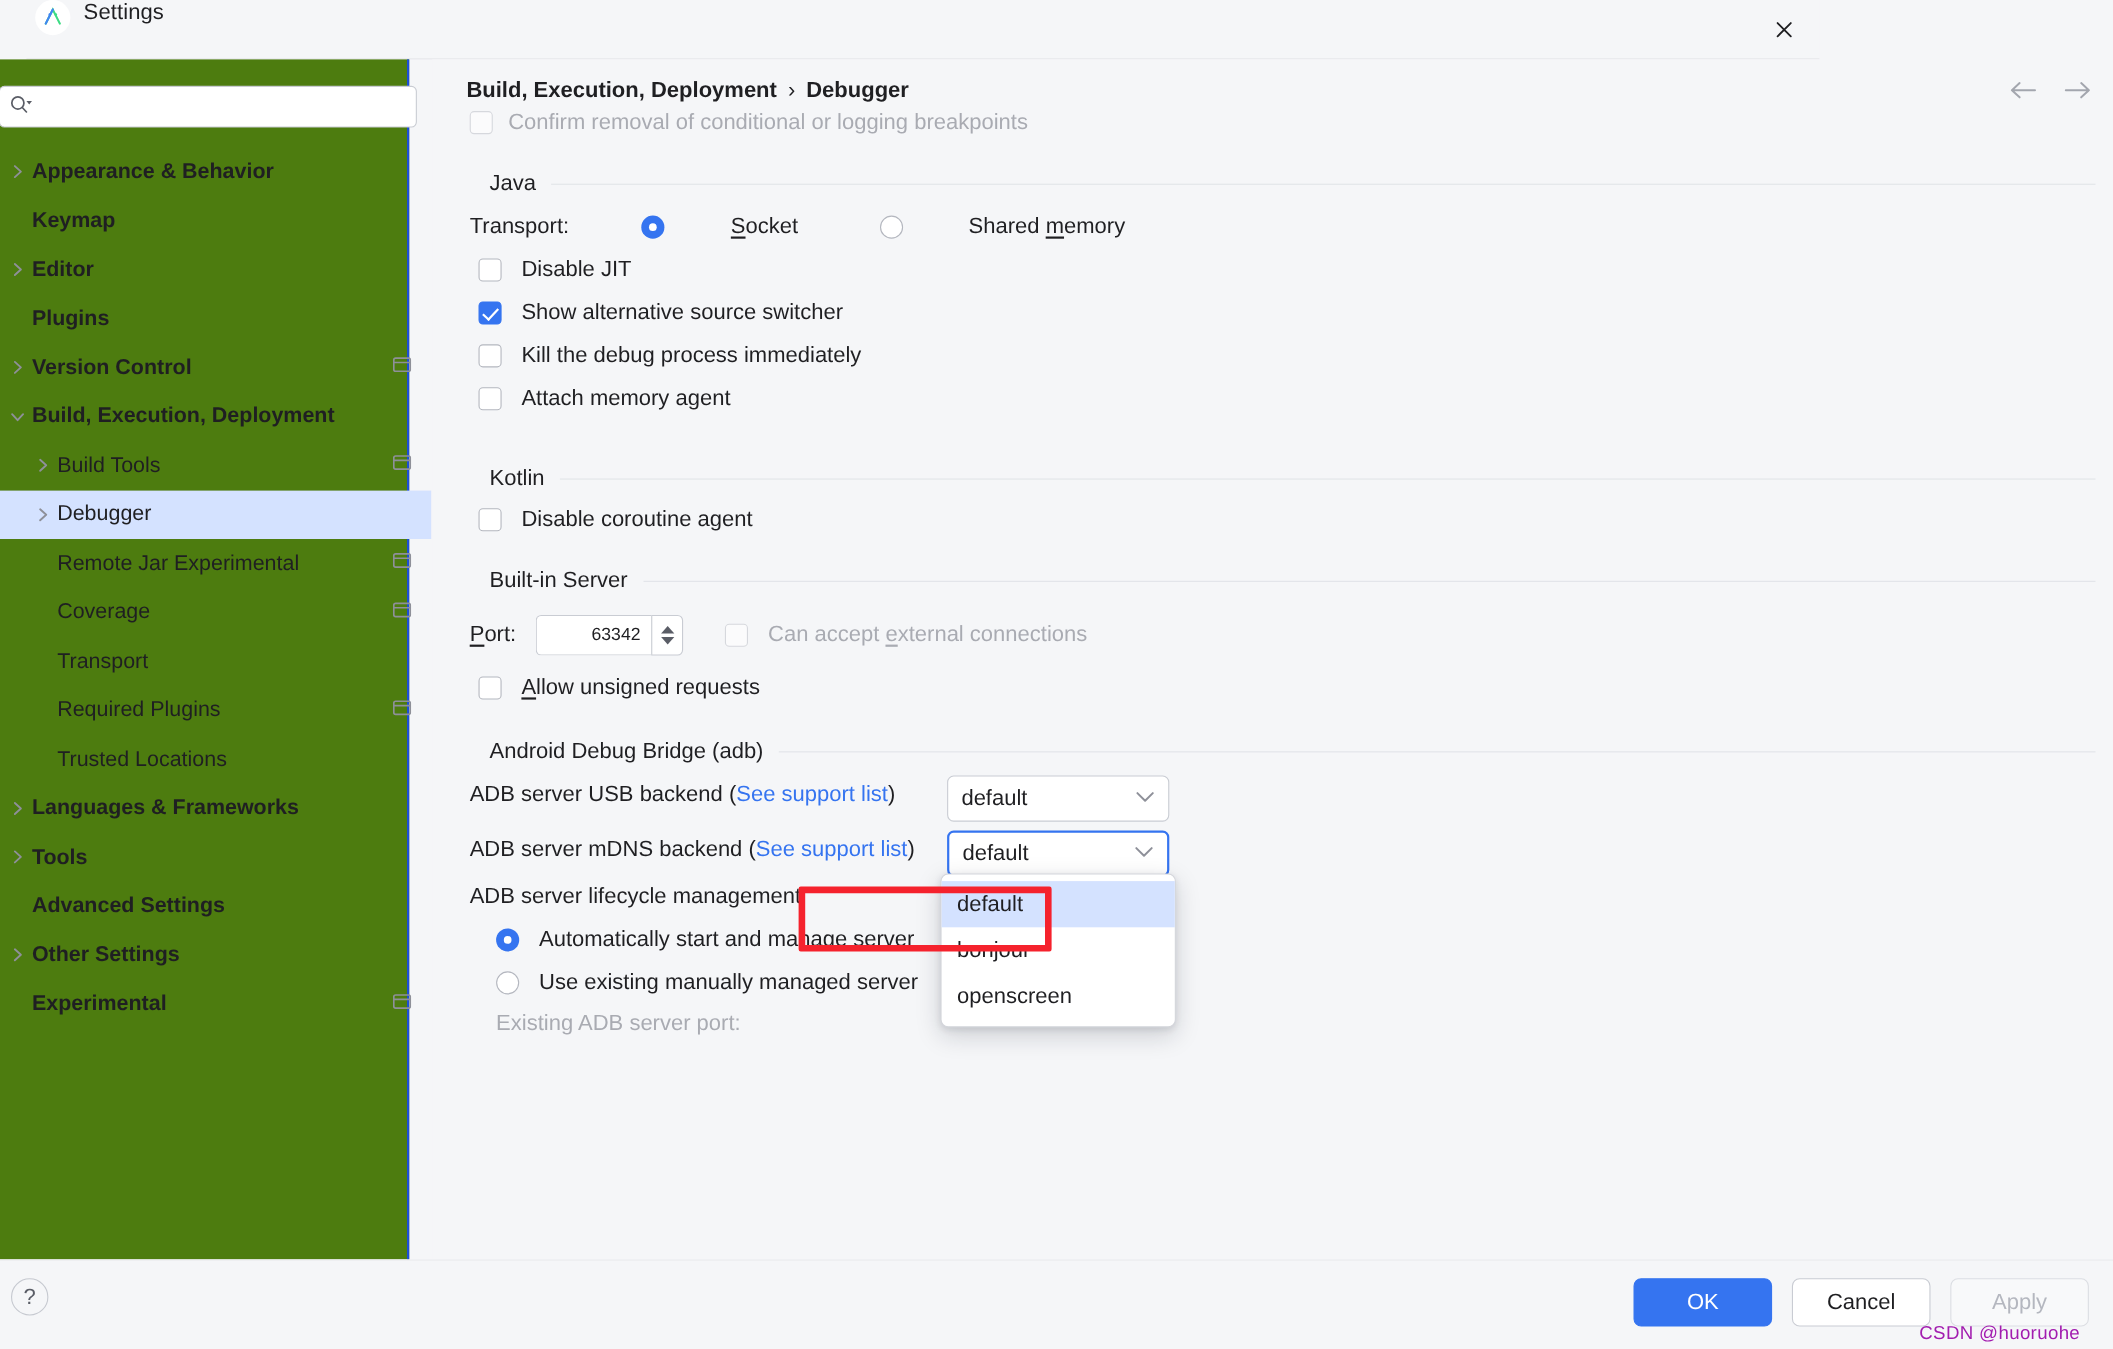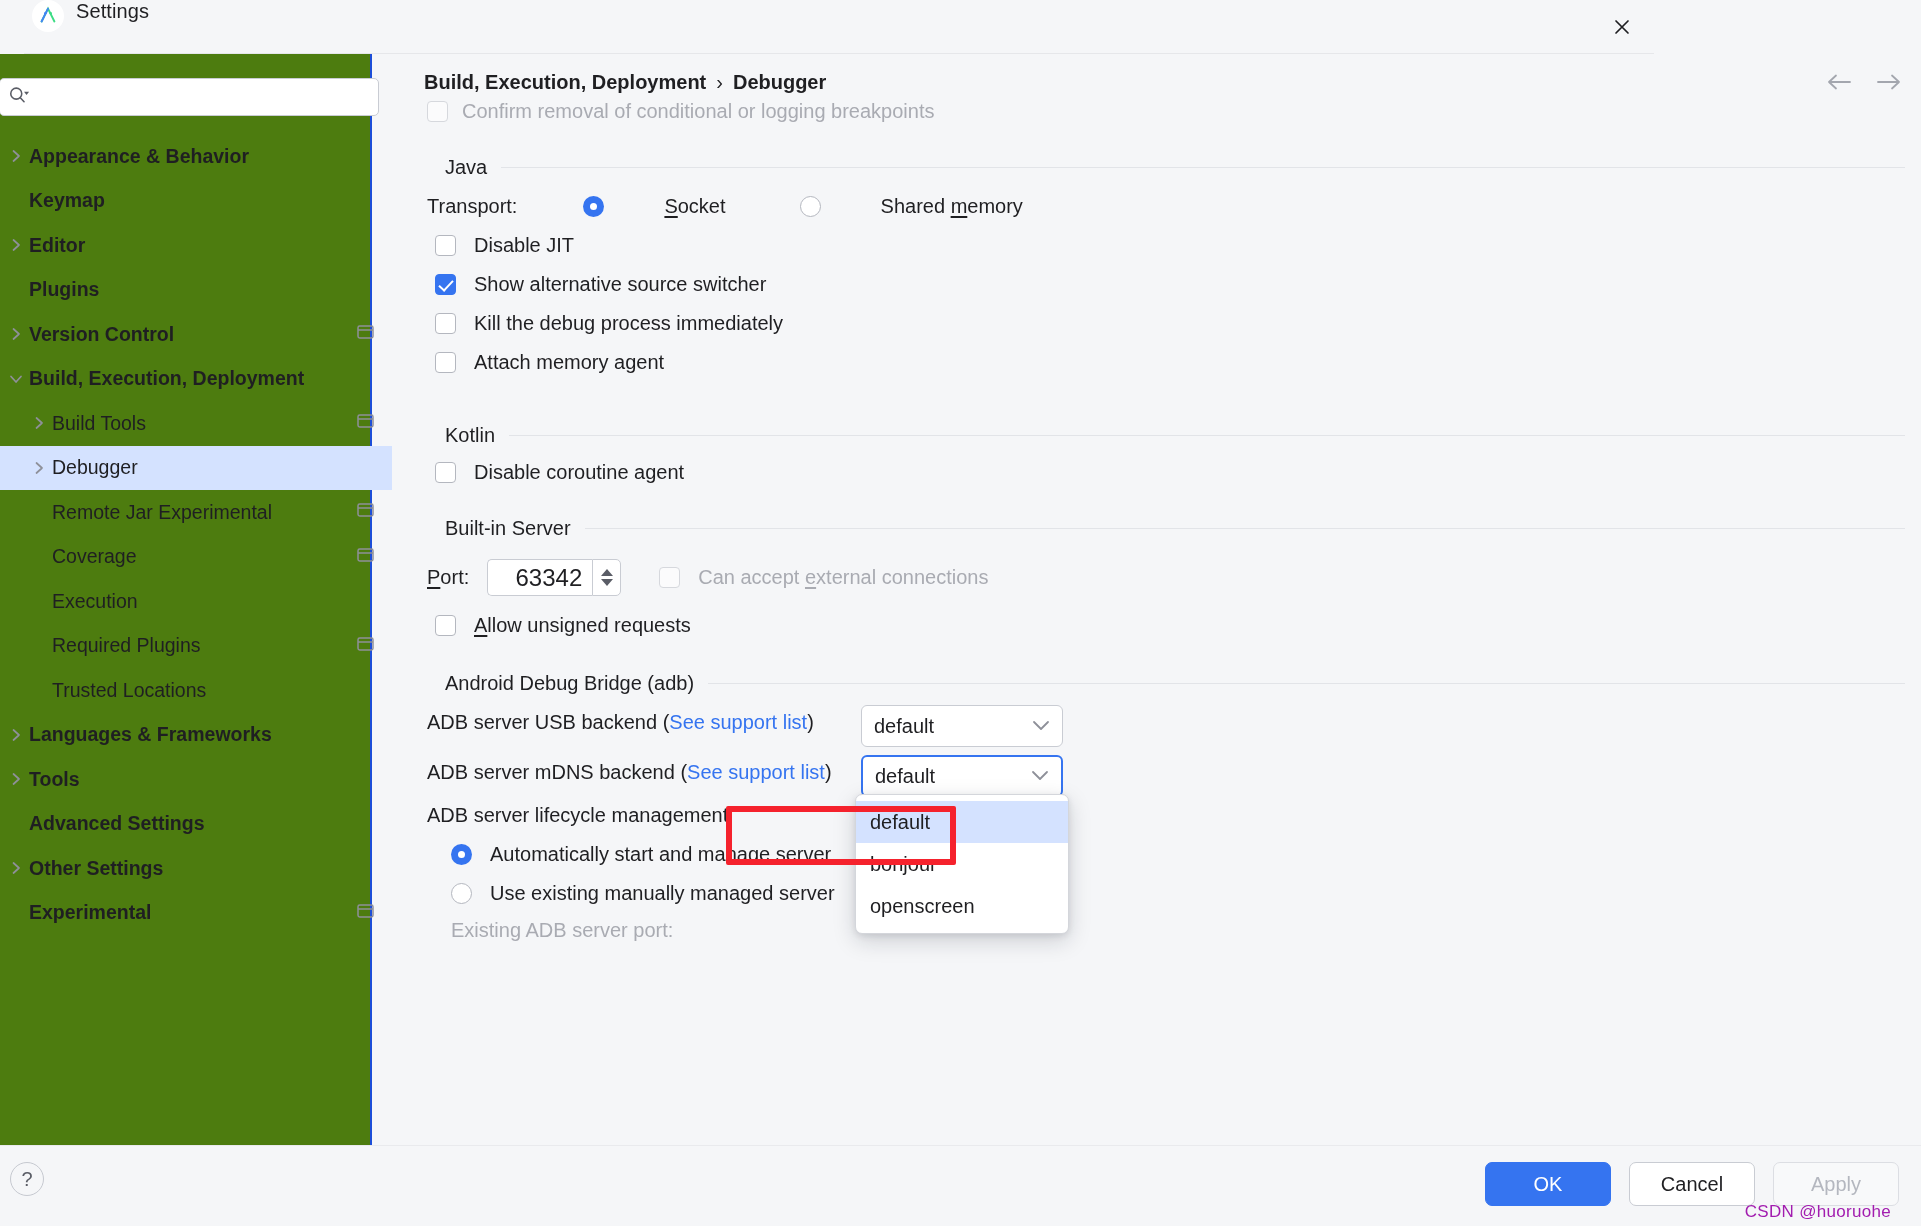--- a/index.html
+++ b/index.html
@@ -129,21 +129,21 @@
   }
 
   .gap10 { width: 12px; flex: 0 0 12px; }
   .gap18 { width: 18px; flex: 0 0 18px; }
 
   
   .spinner { display: flex; align-items: stretch; height: 37px; }
   .spinner .fld {
     border: 1px solid #c9ccd3; border-right: none; border-radius: 5px 0 0 5px;
     background: #fff; display: flex; align-items: center; justify-content: flex-end;
-    padding-right: 10px; font-size: 24px; color: #1f1f22;
+    padding-right: 10px; font-size: 16px; color: #1f1f22;
   }
   .spinner .btns {
     width: 29px; border: 1px solid #c9ccd3; border-radius: 0 5px 5px 0;
     background: #fff; display: flex; flex-direction: column;
     align-items: center; justify-content: center; gap: 3px; cursor: pointer;
   }
   .spinner.dis .fld { background: #f5f6f8; color: #a9abb2; border-color: #dcdee3; }
   .spinner.dis .btns { background: #f5f6f8; border-color: #dcdee3; }
   .tri-up { width: 0; height: 0; border-left: 6px solid transparent; border-right: 6px solid transparent; border-bottom: 7px solid #5a5d66; }
   .tri-dn { width: 0; height: 0; border-left: 6px solid transparent; border-right: 6px solid transparent; border-top: 7px solid #5a5d66; }
@@ -334,21 +334,21 @@
             <rect x="1" y="2" width="15" height="12" rx="1.7" fill="none" stroke="#8e9099" stroke-width="1.5"></rect>
             <path d="M1 6 H16" stroke="#8e9099" stroke-width="1.5"></path>
           </svg></div>
       </div>
       <div class="tree-row lvl1">
         <div class="chev empty">
           <svg width="12" height="14" viewBox="0 0 12 14">
             <path d="M3.5 2 L9 7 L3.5 12" fill="none" stroke="#8e9099" stroke-width="1.7" stroke-linecap="round" stroke-linejoin="round"></path>
           </svg>
         </div>
-        <div class="tree-label">Execution</div>
+        <div class="tree-label">Transport</div>
       </div>
       <div class="tree-row lvl1">
         <div class="chev empty">
           <svg width="12" height="14" viewBox="0 0 12 14">
             <path d="M3.5 2 L9 7 L3.5 12" fill="none" stroke="#8e9099" stroke-width="1.7" stroke-linecap="round" stroke-linejoin="round"></path>
           </svg>
         </div>
         <div class="tree-label">Required Plugins</div>
         <div class="scope-icon"><svg width="17" height="16" viewBox="0 0 17 16">
             <rect x="1" y="2" width="15" height="12" rx="1.7" fill="none" stroke="#8e9099" stroke-width="1.5"></rect>

